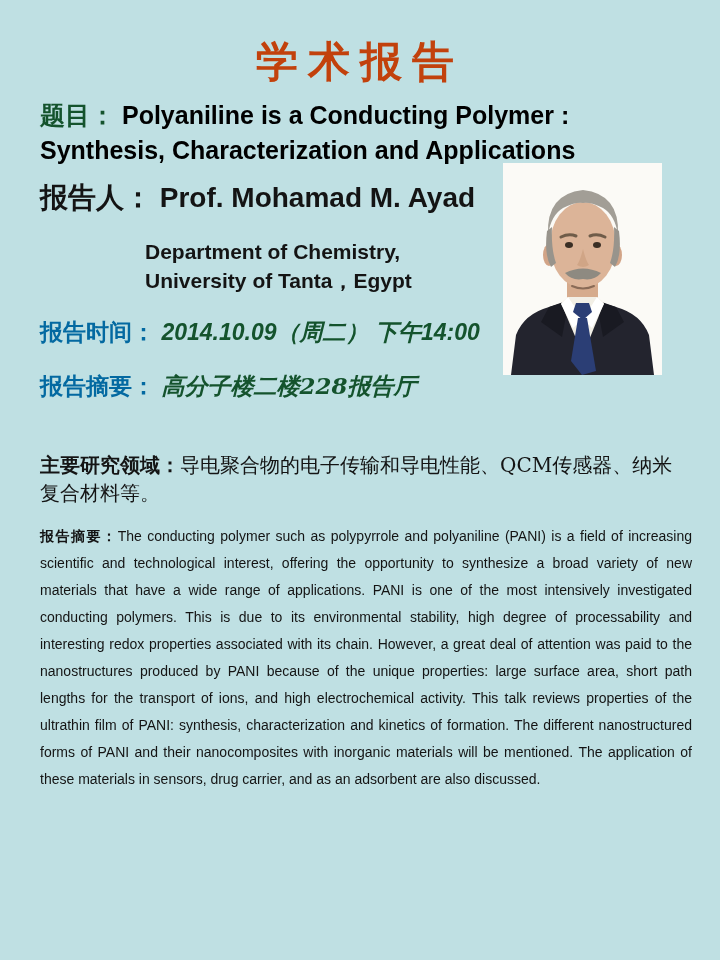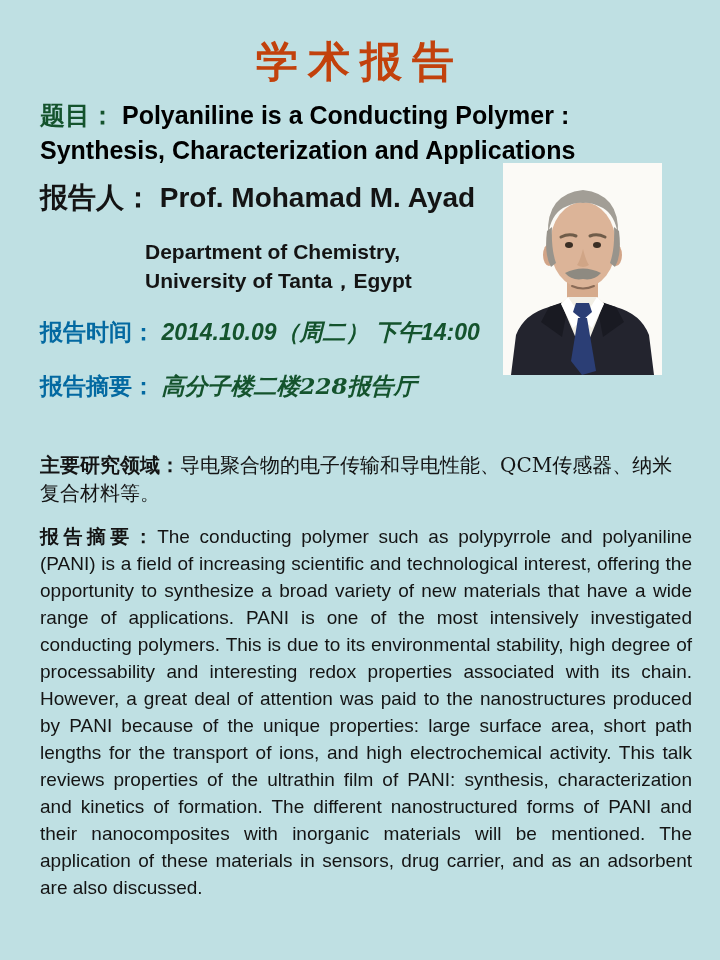--- a/index.html
+++ b/index.html
@@ -52,21 +52,21 @@
   .session-row .value{color:#14532d;font-style:italic;}
   .session-row.venue .value{font-family:"DejaVu Serif","Liberation Serif",serif;}
   .research{
     margin:50px 28px 4px 40px;
     font-size:20px;line-height:28px;
     font-family:"DejaVu Serif","Liberation Serif",serif;
   }
   .research .label{font-weight:bold;}
   .abstract{
     margin:16px 28px 0 40px;
-    font-size:19px;line-height:27px;
+    font-size:14px;line-height:27px;
     text-align:justify;
   }
   .abstract .label{
     font-family:"DejaVu Serif","Liberation Serif",serif;
     font-weight:bold;
   }
   .footer{
     margin:2px 0 0 0;
     text-align:center;
     font-family:"DejaVu Serif","Liberation Serif",serif;

